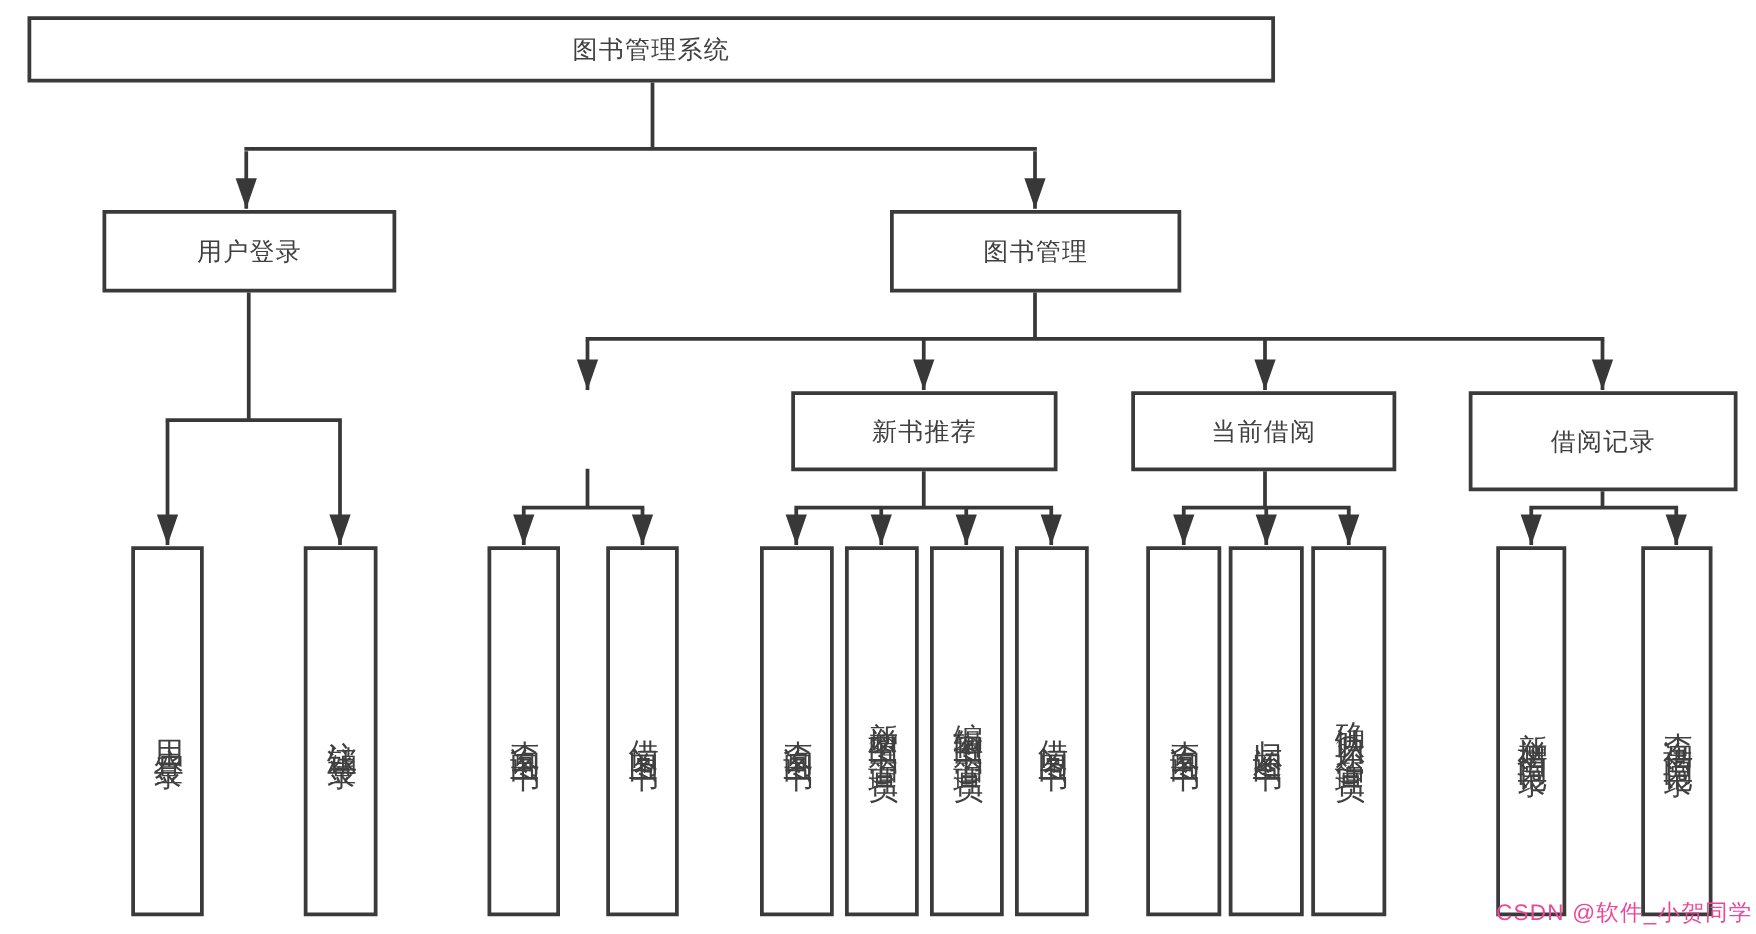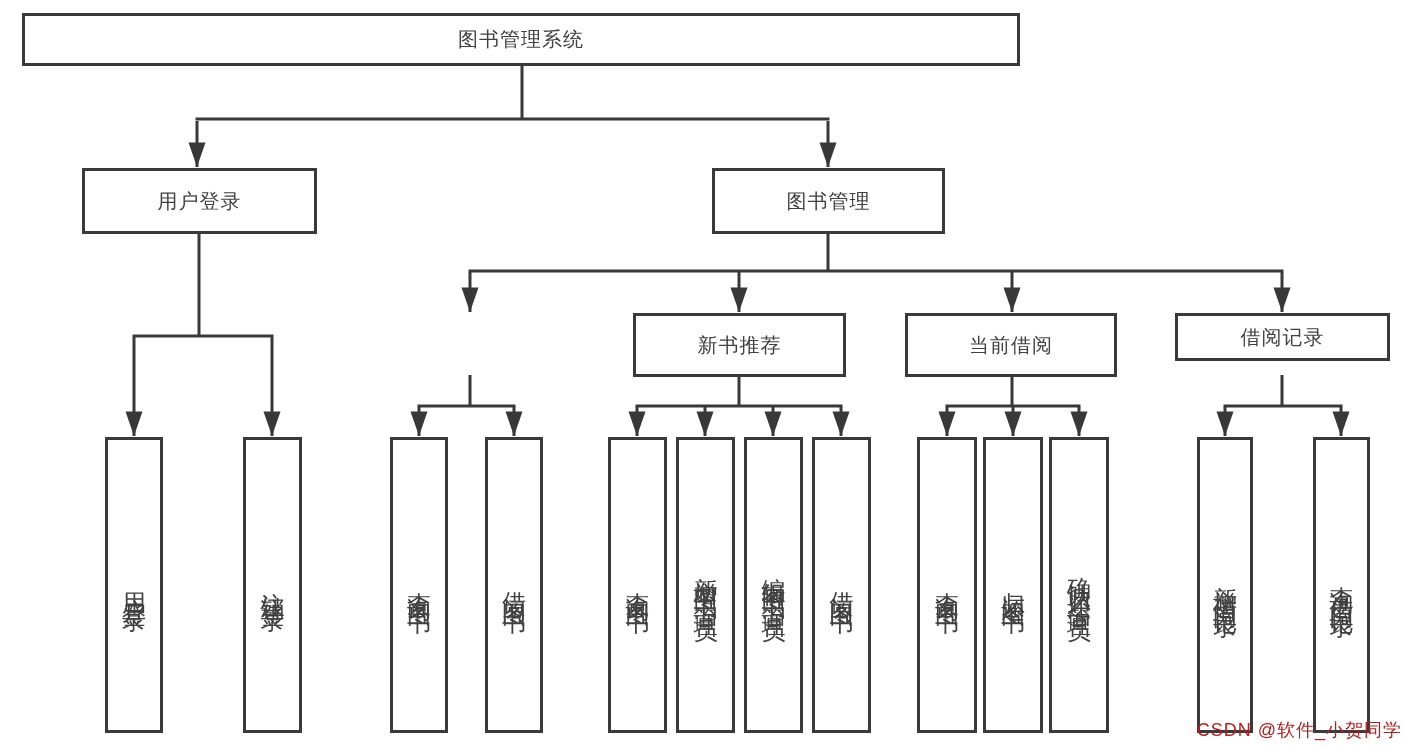--- a/index.html
+++ b/index.html
@@ -46,42 +46,42 @@
   }
   
   #n-root  { left: 22px;  top: 13px;  width: 998px; height: 53px; }
   
   #n-login { left: 82px;  top: 168px; width: 235px; height: 66px; }
   #n-mgmt  { left: 712px; top: 168px; width: 233px; height: 66px; }
   
   #n-new   { left: 361px;  top: 313px; width: 219px; height: 64px; }
   #n-bor   { left: 633px;  top: 313px; width: 213px; height: 64px; }
   #n-cur   { left: 905px;  top: 313px; width: 212px; height: 64px; }
-  #n-rec   { left: 1175px; top: 313px; width: 215px; height: 48px; }
+  #n-rec   { left: 1175px; top: 313px; width: 215px; height: 80px; }
   
   .leaf { top: 437px; height: 296px; }
   #l-a1 { left: 105px;  width: 58px; }
   #l-a2 { left: 243px;  width: 59px; }
   #l-b1 { left: 390px;  width: 58px; }
   #l-b2 { left: 485px;  width: 58px; }
   #l-c1 { left: 608px;  width: 59px; }
   #l-c2 { left: 676px;  width: 59px; }
   #l-c3 { left: 744px;  width: 59px; }
   #l-c4 { left: 812px;  width: 59px; }
   #l-d1 { left: 917px;  width: 60px; }
   #l-d2 { left: 983px;  width: 60px; }
   #l-d3 { left: 1049px; width: 60px; }
   #l-e1 { left: 1197px; width: 56px; }
   #l-e2 { left: 1313px; width: 57px; }
   .watermark {
     position: absolute;
     right: 3px;
     bottom: 5px;
     font-size: 18px;
-    color: #b91c1c;
+    color: #ec4899;
     letter-spacing: 1px;
     white-space: nowrap;
   }
 </style>
 </head>
 <body>
 
 <div class="stage">
 
   <svg class="connectors" viewBox="0 0 1405 747" xmlns="http://www.w3.org/2000/svg">

